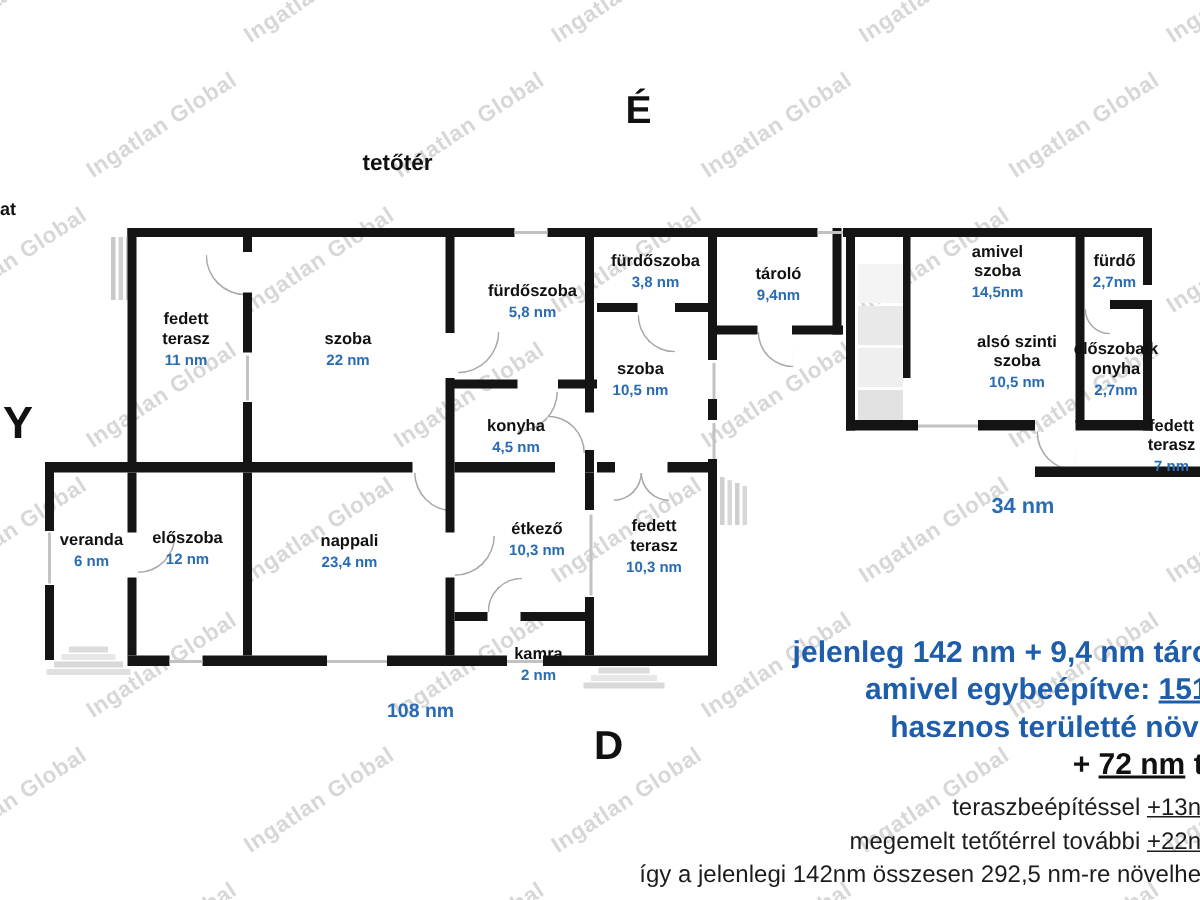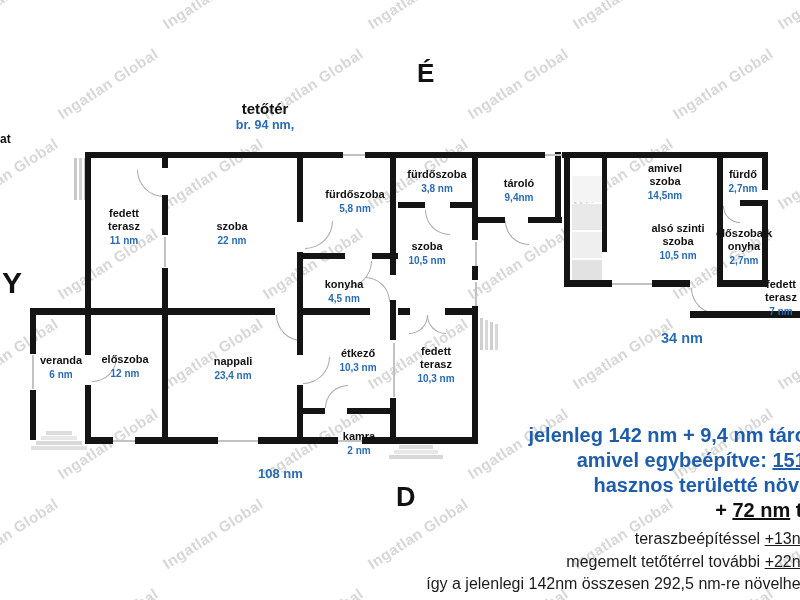--- a/index.html
+++ b/index.html
@@ -175,21 +175,20 @@
     </div>
 
   <div class="compass" style="left:417px;top:58px;font-size:26px;">É</div>
   <div class="compass" style="left:396px;top:482px;font-size:27px;">D</div>
   <div class="compass" style="left:2px;top:266px;font-size:30px;">Y</div>
 
   <div class="streetfrag" style="left:0px;top:132px;">at</div>
 
   <div class="attic" style="left:205px;top:100px;width:120px;">
     <div class="nm">tetőtér</div>
-    <div class="sub">br. 94 nm,</div>
   </div>
 
   <div class="room" style="left:94px;top:207px;width:60px;">
     <div>fedett</div>
       <div>terasz</div>
       <div class="area">11 nm</div>
   </div>
   <div class="room" style="left:200px;top:220px;width:64px;">
     <div>szoba</div>
       <div class="area">22 nm</div>

